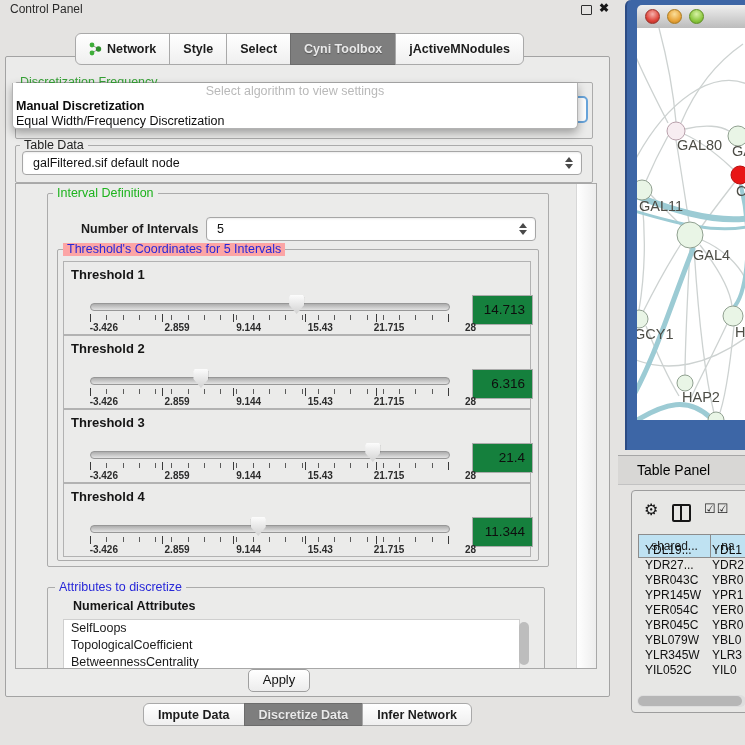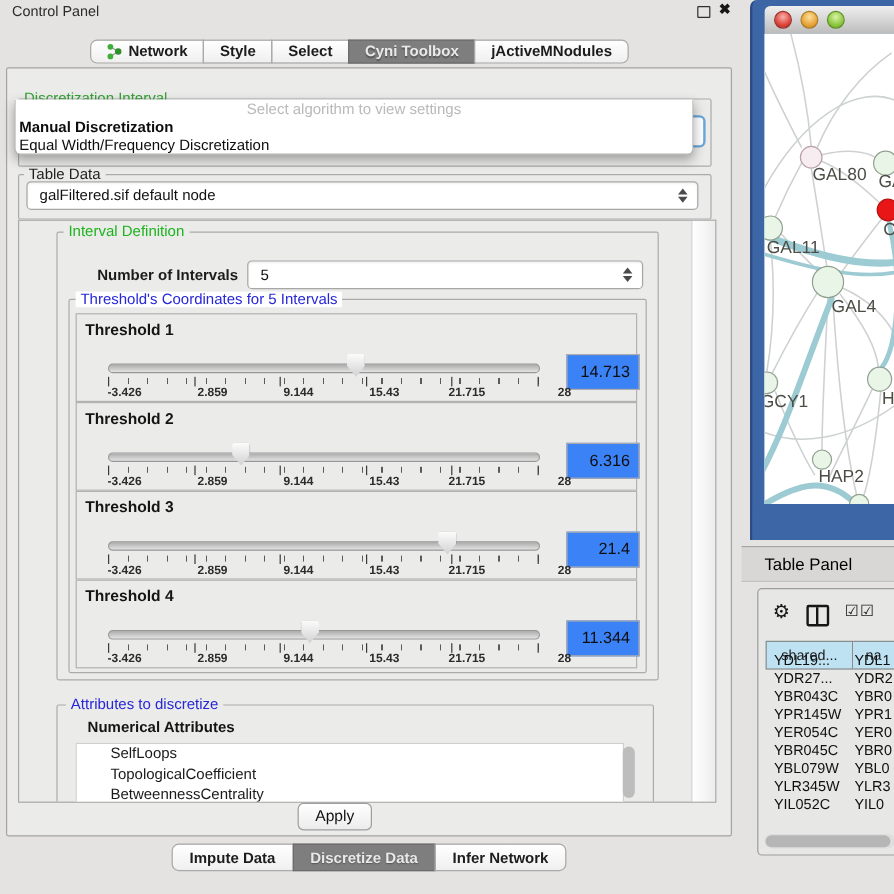--- a/index.html
+++ b/index.html
@@ -7,21 +7,21 @@
         font-family:"Liberation Sans",sans-serif;font-size:12px;color:#1c1c1c;}
   .abs{position:absolute;}
 
   
   #cp-titlebar{left:0;top:0;width:612px;height:18px;}
   #cp-title{left:10px;top:2px;font-size:12px;color:#2b2b2b;}
   #float-icon{right:617px;left:581px;top:5px;width:9px;height:8px;border:1.5px solid #2e2e2e;border-radius:1px;}
   #close-icon{left:599px;top:1px;font-size:12px;font-weight:bold;color:#171717;}
 
   
-  .segbar{display:flex;height:20px;z-index:6;}
+  .segbar{display:flex;height:32px;z-index:6;}
   .seg{display:flex;align-items:center;gap:5px;padding:0 13px;border:1px solid #a9a9a9;margin-left:-1px;
        background:linear-gradient(#ffffff,#efefef);font-size:12.5px;font-weight:600;color:#1c1c1c;white-space:nowrap;}
   .seg:first-child{border-radius:6px 0 0 6px;margin-left:0;}
   .seg:last-child{border-radius:0 6px 6px 0;}
   .seg.sel{background:#7e7e7e;border-color:#6c6c6c;color:#e9e9e9;text-shadow:0 1px 1px #555;}
   #top-tabs{left:75px;top:33px;}
   #bottom-tabs{left:143px;top:703px;height:23px;}
   #bottom-tabs .seg{padding:0 14px;}
 
   
@@ -60,43 +60,43 @@
 
   
   #scrollpane{left:15px;top:183px;width:580px;height:484px;border:1px solid #a8a8a8;overflow:hidden;background:#ebebea;}
   #vchannel{left:560px;top:0;width:19px;height:484px;background:linear-gradient(to right,#ffffff,#ededed);border-left:1px solid #d8d8d8;}
 
   #interval-group{left:31px;top:9px;width:500px;height:372px;}
   #interval-title{left:37px;top:3px;background:#ebebea;}
   #noi-label{left:65px;top:38px;font-weight:bold;font-size:12.5px;}
   #noi-combo{left:190px;top:33px;width:318px;height:22px;}
   #thresh-group{left:41px;top:65px;width:480px;height:310px;}
-  #thresh-title{left:47px;top:59px;background:#ffffff;text-align:center;}
+  #thresh-title{left:47px;top:59px;background:#fca5a5;text-align:center;}
 
   
   .sl-box{position:absolute;left:47px;width:466px;height:72px;border:1px solid #b2b2b2;background:#ebebea;}
   .sl-label{position:absolute;left:7px;top:5px;font-size:13px;font-weight:bold;color:#151515;}
   .sl-track{position:absolute;left:26px;top:41px;width:358px;height:6px;border:1px solid #979797;border-radius:4px;
             background:linear-gradient(#adadad,#e3e3e3);}
   .sl-minor{position:absolute;left:26px;top:53px;width:359px;height:5px;
             background:repeating-linear-gradient(to right,#5a5a5a 0,#5a5a5a 1px,transparent 1px,transparent 16.27px);}
   .sl-major{position:absolute;top:52px;width:1px;height:8px;background:#3a3a3a;}
   .sl-ticklab{position:absolute;top:60px;width:56px;text-align:right;font-size:10px;font-weight:bold;color:#2c2c2c;}
   .sl-handle{position:absolute;top:33px;width:15px;height:19px;background:linear-gradient(#fcfcfc,#d2d2d2);
              clip-path:polygon(8% 0,92% 0,100% 12%,100% 52%,50% 100%,0 52%,0 12%);
              filter:drop-shadow(0 0 1px rgba(0,0,0,.6));}
-  .sl-value{position:absolute;left:408px;top:33px;width:52px;height:28px;background:#3b82f6;border:1px solid #ababab;
+  .sl-value{position:absolute;left:408px;top:33px;width:52px;height:28px;background:#15803d;border:1px solid #ababab;
             font-size:13.5px;color:#0e0e0e;text-align:right;line-height:28px;padding-right:7px;box-sizing:content-box;}
 
   
   #attr-group{left:31px;top:403px;width:496px;height:92px;}
   #attr-title{left:39px;top:397px;background:#ebebea;}
   #attr-sub{left:33px;top:415px;font-weight:bold;font-size:12.5px;color:#141414;padding-left:24px;}
   #attr-list{left:47px;top:435px;width:455px;height:49px;background:#ffffff;border:1px solid #cfcfcf;overflow:hidden;}
-  .attr-item{padding-left:28px;height:17px;line-height:17px;font-size:12.5px;color:#1a1a1a;white-space:nowrap;}
+  .attr-item{padding-left:7px;height:17px;line-height:17px;font-size:12.5px;color:#1a1a1a;white-space:nowrap;}
   #attr-vthumb{left:503px;top:438px;width:10px;height:43px;background:#bdbdbd;border-radius:5px;}
 
   
   #apply-btn{left:248px;top:669px;width:60px;height:21px;background:linear-gradient(#ffffff,#ececec);
              border:1px solid #9f9f9f;border-radius:5px;text-align:center;line-height:20px;font-size:13px;color:#111;}
 
   
   #net-window{left:625px;top:0;width:120px;height:450px;background:#3d66a6;border-left:2px solid #2c4c84;border-radius:6px 0 0 0;}
   #net-titlebar{left:637px;top:5px;width:108px;height:23px;background:linear-gradient(#efefef,#bcbcbc);
                 border-radius:5px 0 0 0;border-bottom:1px solid #8a8a8a;}
@@ -159,21 +159,21 @@
         <span>Cyni Toolbox</span>
       </div>
       <div class="seg">
         <span>jActiveMNodules</span>
       </div>
     </div>
 
   <div class="abs" id="main-panel"></div>
 
   <div class="abs group" id="algo-group"></div>
-  <div class="abs" id="algo-label">Discretization Interval</div>
+  <div class="abs" id="algo-label">Discretization Frequency</div>
   <div class="abs" id="algo-combo"></div>
 
   <div class="abs" id="popup">
     <div class="hint">Select algorithm to view settings</div>
     <div class="opt b" style="top:16px;">Manual Discretization</div>
     <div class="opt" style="top:31px;">Equal Width/Frequency Discretization</div>
   </div>
 
   <div class="abs group" id="td-group"></div>
   <div class="abs gtitle g-black" id="td-label">Table Data</div>

